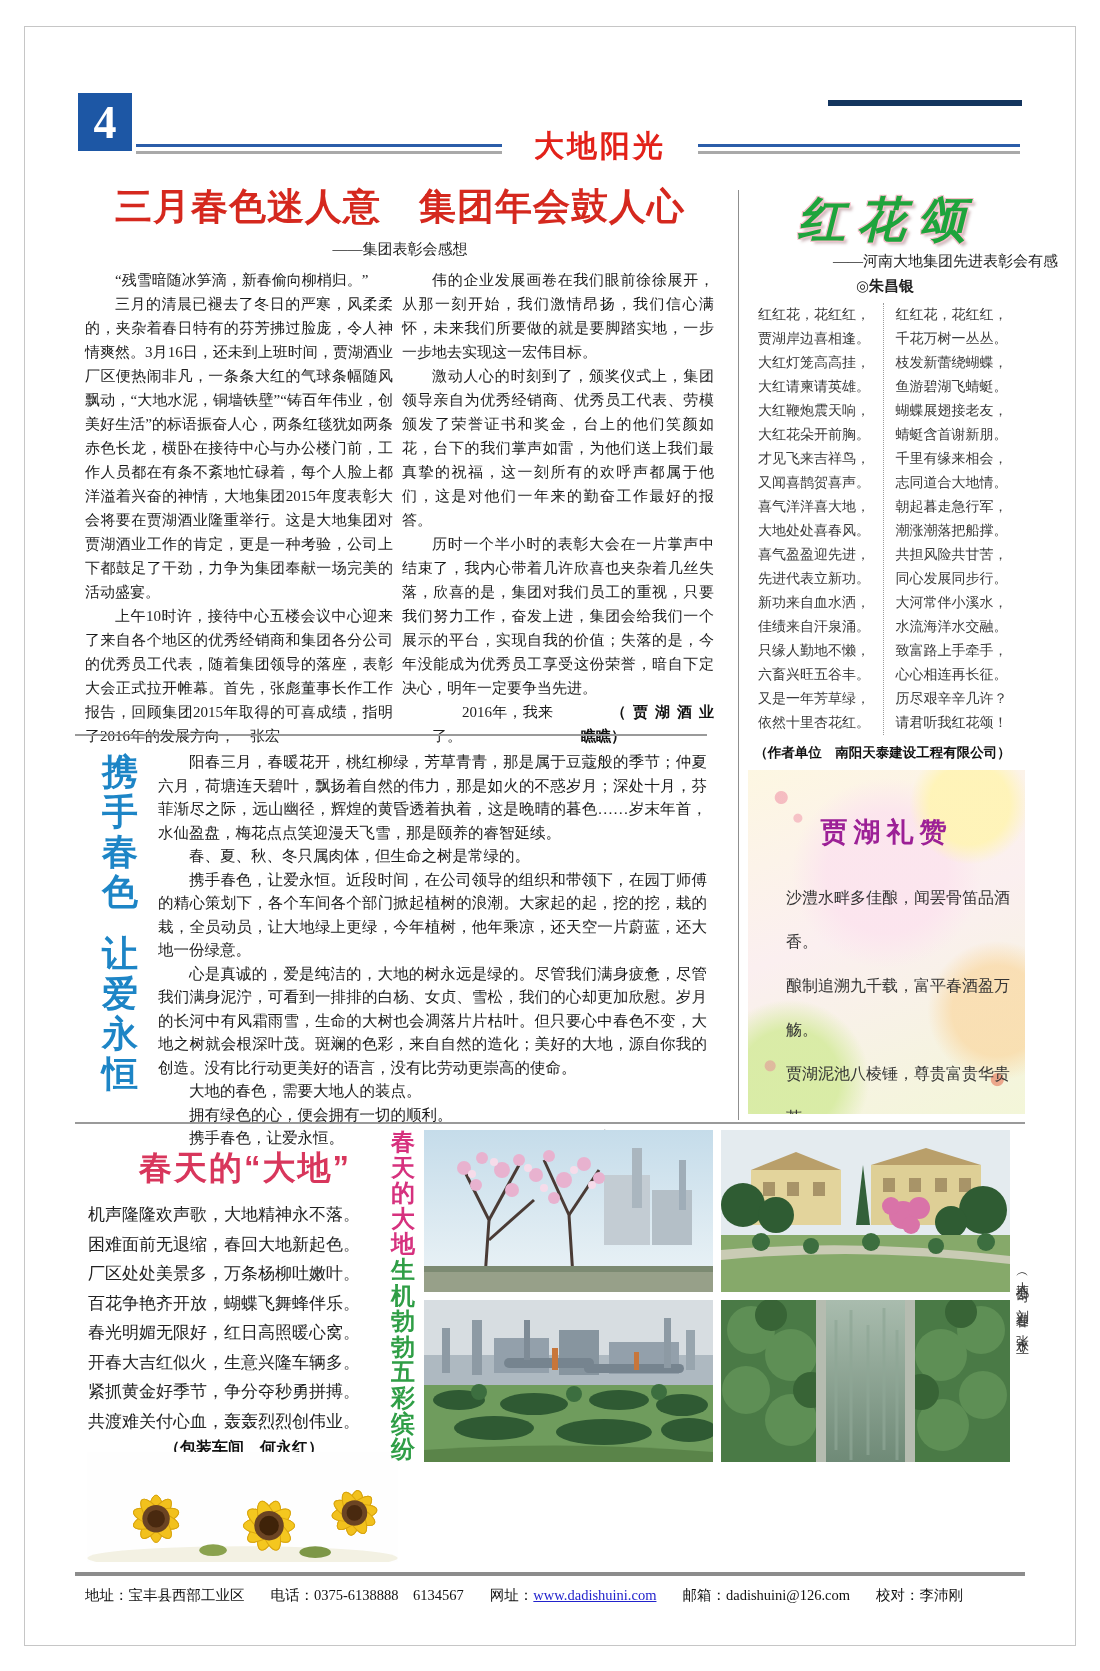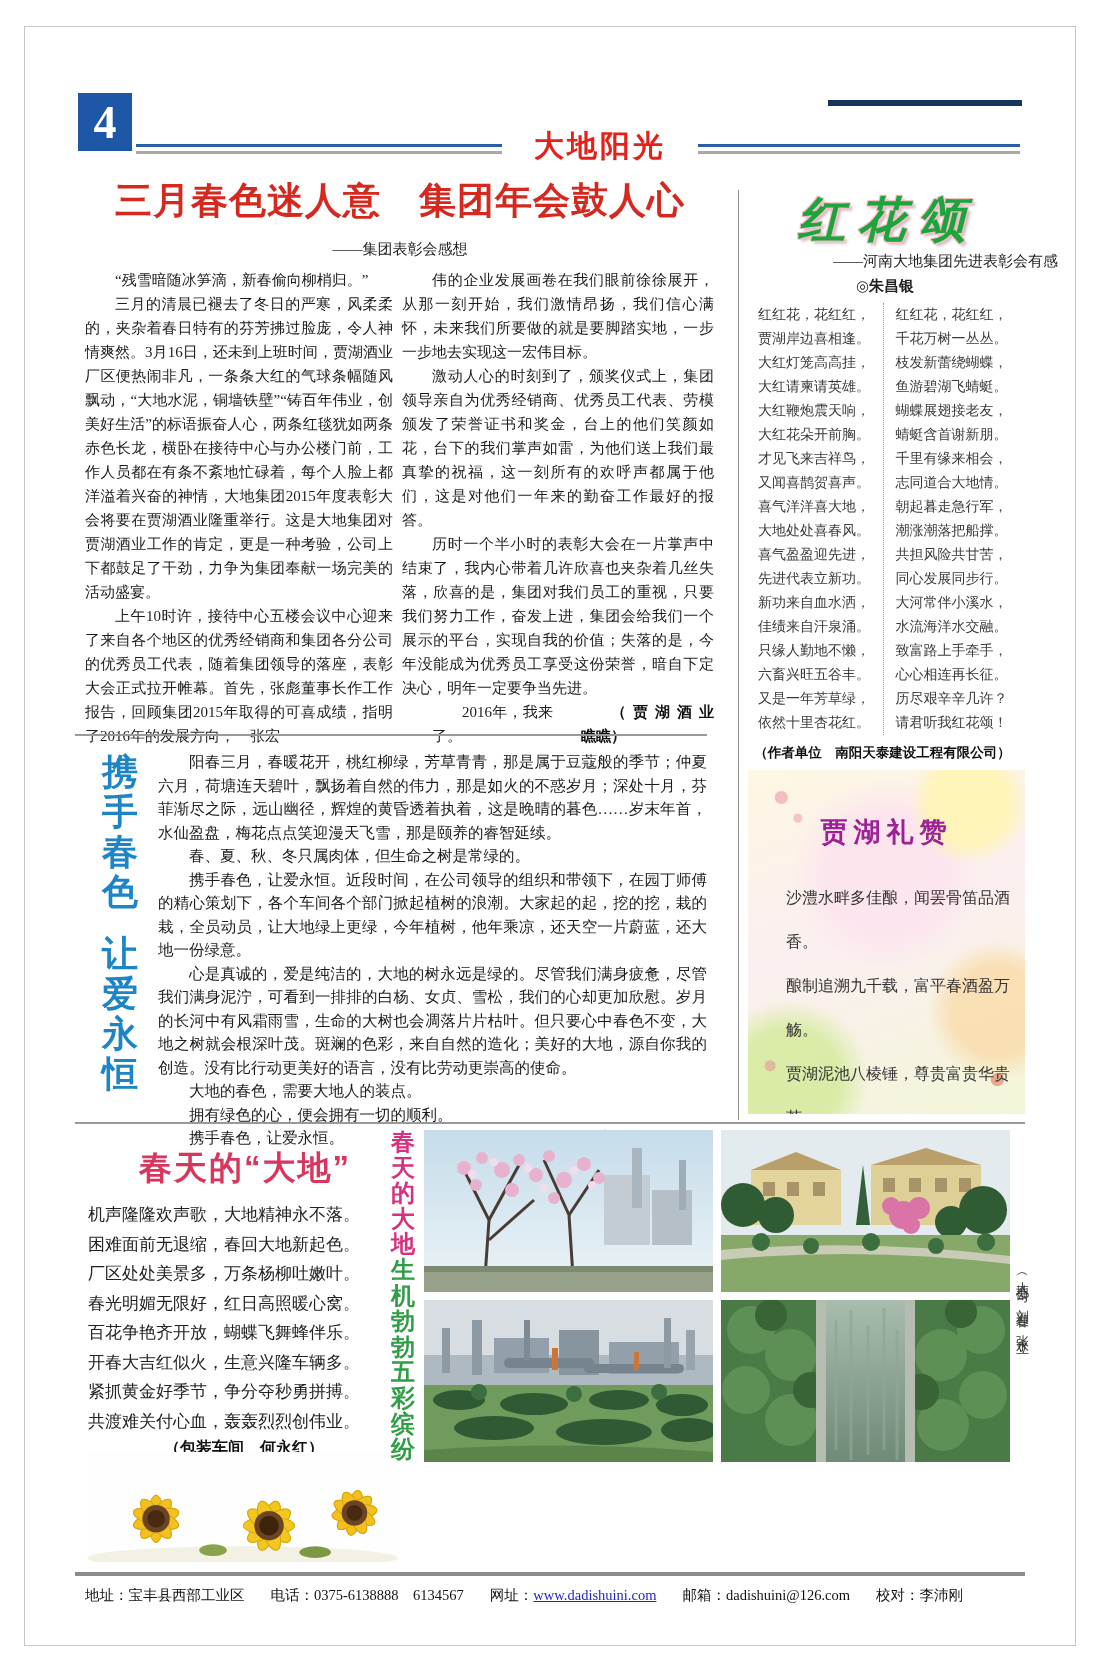--- a/index.html
+++ b/index.html
@@ -19,21 +19,21 @@
                  font-size:30px;letter-spacing:3px;}
   .logo{left:828px;top:96px;width:194px;}
   .logo-row{display:flex;align-items:center;gap:6px;}
   .logo-iconbox{width:40px;height:40px;border:2px solid #14355e;background:#fff;
                 display:flex;align-items:center;justify-content:center;}
   .logo-cn{font-family:"Liberation Sans",sans-serif;font-weight:bold;font-size:19px;color:#111;letter-spacing:1px;}
   .logo-en{font-family:"Liberation Sans",sans-serif;font-weight:bold;font-size:9px;color:#111;letter-spacing:.5px;}
   .logo-bar{margin-top:4px;height:6px;background:#14355e;}
 
   
-  .art1-title{left:80px;top:176px;width:640px;text-align:center;color:#d5281e;
+  .art1-title{left:80px;top:182px;width:640px;text-align:center;color:#d5281e;
               font-family:"Liberation Sans",sans-serif;font-weight:bold;font-size:37px;letter-spacing:1px;}
   .art1-sub{left:80px;top:240px;width:640px;text-align:center;font-size:15px;color:#222;}
   .newscol{font-size:15px;line-height:24px;text-align:justify;text-justify:inter-character;}
   .newscol p{margin:0;text-indent:2em;}
   .art1-col1{left:85px;top:268px;width:308px;}
   .art1-col2{left:402px;top:268px;width:312px;}
   .sig{font-family:"Liberation Sans",sans-serif;font-weight:bold;color:#111;}
   .closing-line{display:flex;gap:28px;text-indent:0;padding-left:2em;}
 
   .vrule{width:1px;background:#8f8f8f;}
@@ -226,22 +226,22 @@
 
   </div>
 
   <div class="abs hrule" style="left:75px;top:1122px;width:950px;"></div>
 
   <div class="abs ct-title">春天的“大地”</div>
   <div class="abs ct-lines">
     <div>机声隆隆欢声歌，大地精神永不落。</div>
     <div>困难面前无退缩，春回大地新起色。</div>
     <div>厂区处处美景多，万条杨柳吐嫩叶。</div>
+    <div>百花争艳齐开放，蝴蝶飞舞蜂伴乐。</div>
     <div>春光明媚无限好，红日高照暖心窝。</div>
-    <div>百花争艳齐开放，蝴蝶飞舞蜂伴乐。</div>
     <div>开春大吉红似火，生意兴隆车辆多。</div>
     <div>紧抓黄金好季节，争分夺秒勇拼搏。</div>
     <div>共渡难关付心血，轰轰烈烈创伟业。</div>
   </div>
   <div class="abs ct-sig">（包装车间　何永红）</div>
 
   <div class="abs sunflowers">
     <svg viewBox="0 0 316 112" width="315" height="110">
       <rect width="316" height="112" fill="#fefefe"></rect>
       <ellipse cx="158" cy="108" rx="158" ry="12" fill="#f3f1e3"></ellipse>

